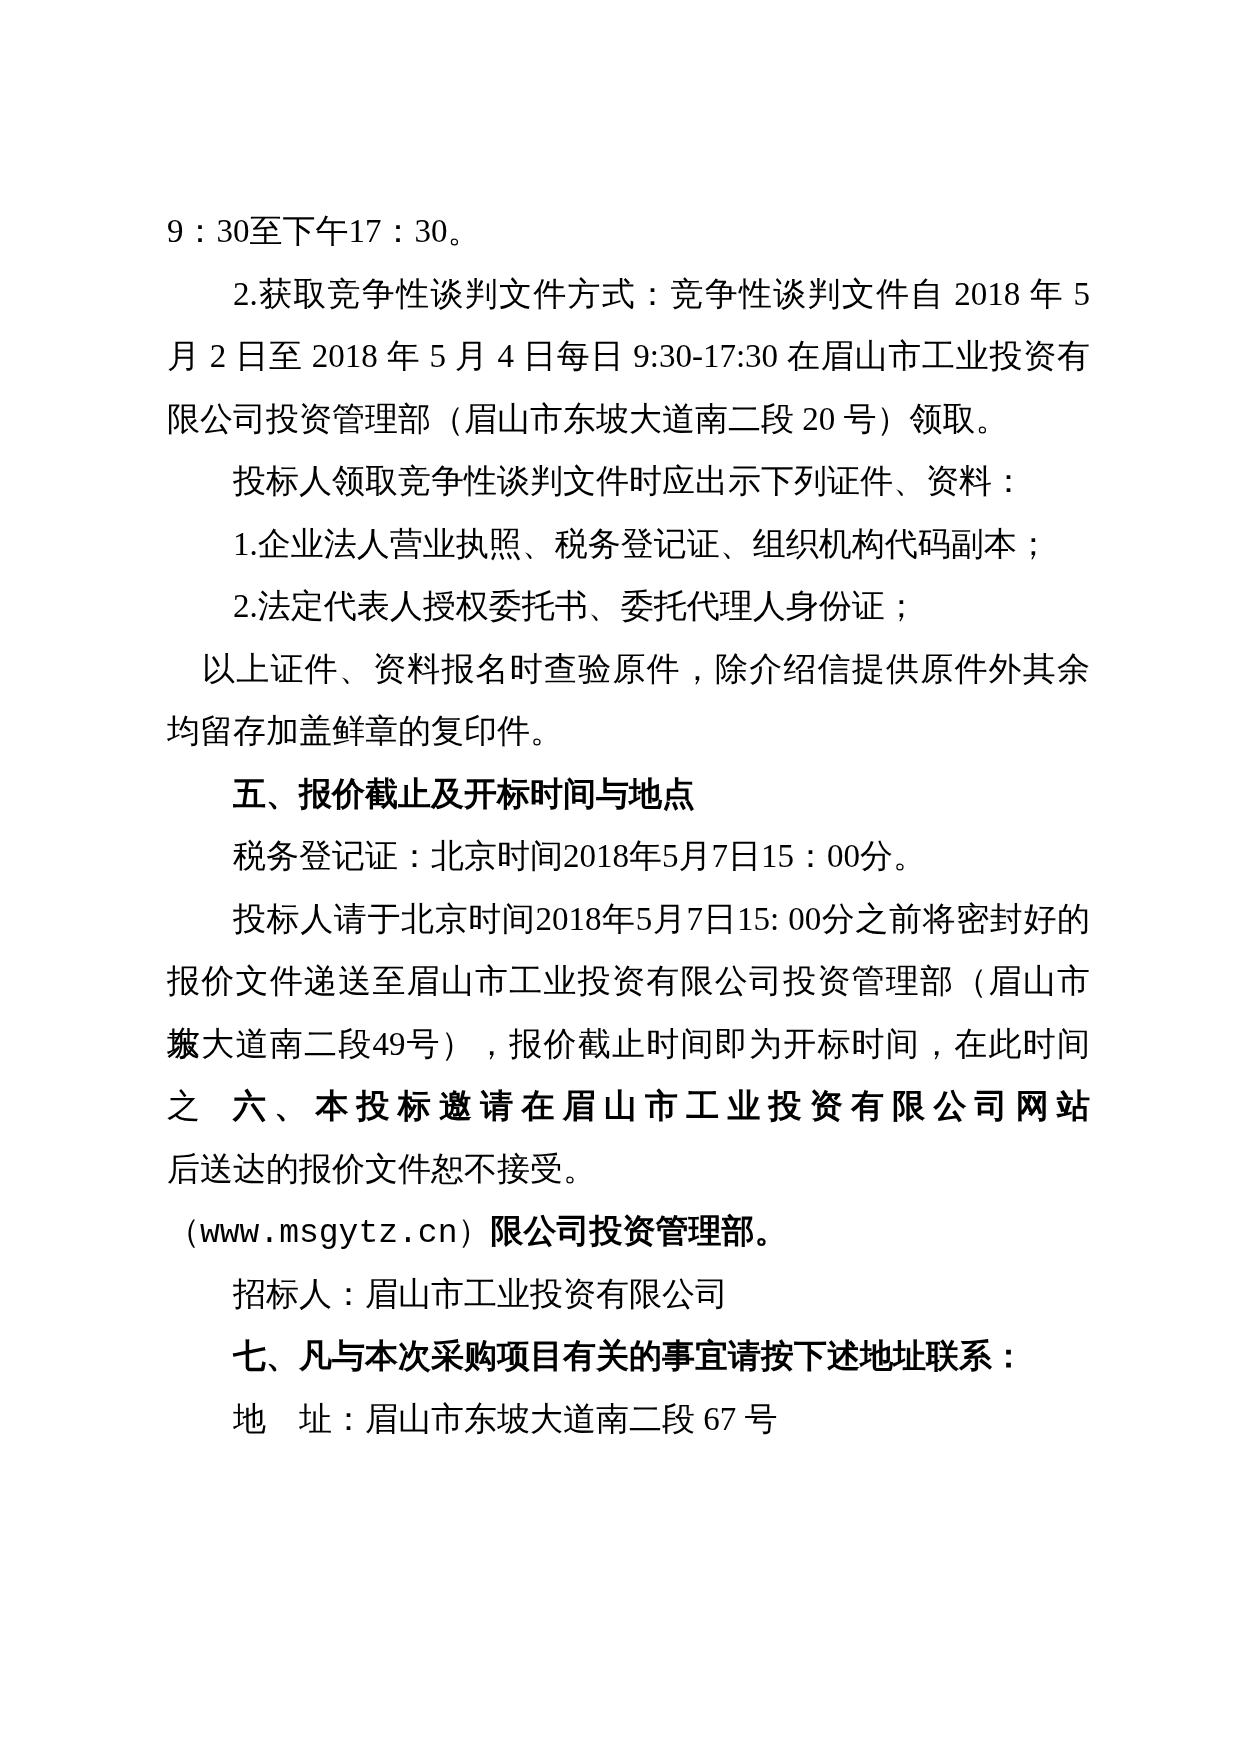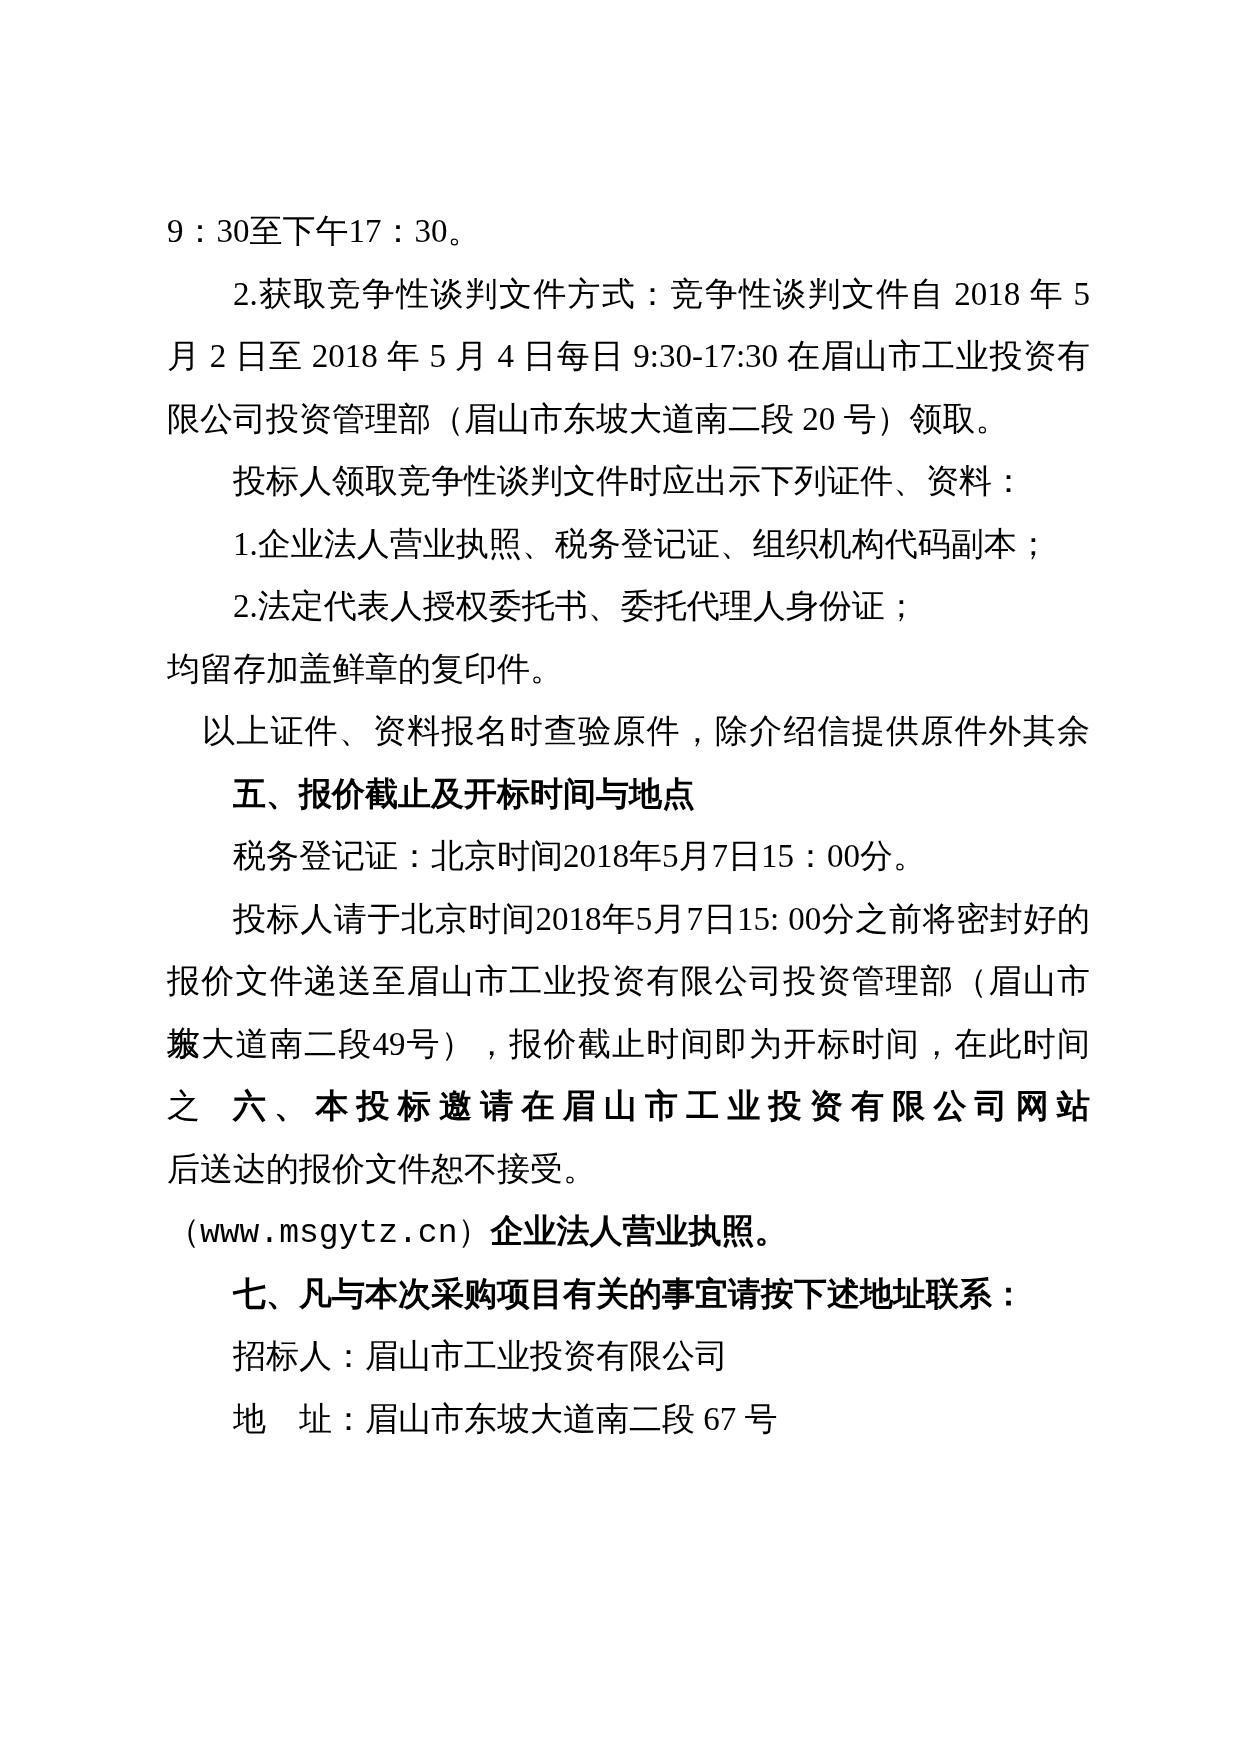--- a/index.html
+++ b/index.html
@@ -42,30 +42,30 @@
 <div id="page">
   <div id="content">
 
     <div class="line">9：30至下午17：30。</div>
     <div class="line ind just">2.获取竞争性谈判文件方式：竞争性谈判文件自 2018 年 5</div>
     <div class="line just">月 2 日至 2018 年 5 月 4 日每日 9:30-17:30 在眉山市工业投资有</div>
     <div class="line">限公司投资管理部（眉山市东坡大道南二段 20 号）领取。</div>
     <div class="line ind">投标人领取竞争性谈判文件时应出示下列证件、资料：</div>
     <div class="line ind">1.企业法人营业执照、税务登记证、组织机构代码副本；</div>
     <div class="line ind">2.法定代表人授权委托书、委托代理人身份证；</div>
+    <div class="line ind-sm just">以上证件、资料报名时查验原件，除介绍信提供原件外其余</div>
     <div class="line">均留存加盖鲜章的复印件。</div>
-    <div class="line ind-sm just">以上证件、资料报名时查验原件，除介绍信提供原件外其余</div>
     <div class="line ind bold">五、报价截止及开标时间与地点</div>
     <div class="line ind">税务登记证：北京时间2018年5月7日15：00分。</div>
     <div class="line ind just">投标人请于北京时间2018年5月7日15: 00分之前将密封好的</div>
     <div class="line just">报价文件递送至眉山市工业投资有限公司投资管理部（眉山市东</div>
     <div class="line just">坡大道南二段49号），报价截止时间即为开标时间，在此时间之</div>
     <div class="line ind bold just">六、本投标邀请在眉山市工业投资有限公司网站</div>
     <div class="line">后送达的报价文件恕不接受。</div>
     <div class="line">
-      <span class="serif-reg">（www.msgytz.cn）</span><span class="bold">企业法人营业执照。</span>
+      <span class="serif-reg">（www.msgytz.cn）</span><span class="bold">限公司投资管理部。</span>
     </div>
+    <div class="line ind">招标人：眉山市工业投资有限公司</div>
     <div class="line ind bold">七、凡与本次采购项目有关的事宜请按下述地址联系：</div>
-    <div class="line ind">招标人：眉山市工业投资有限公司</div>
     <div class="line ind">地　址：眉山市东坡大道南二段 67 号</div>
 
   </div>
 </div>
 
 </body></html>

